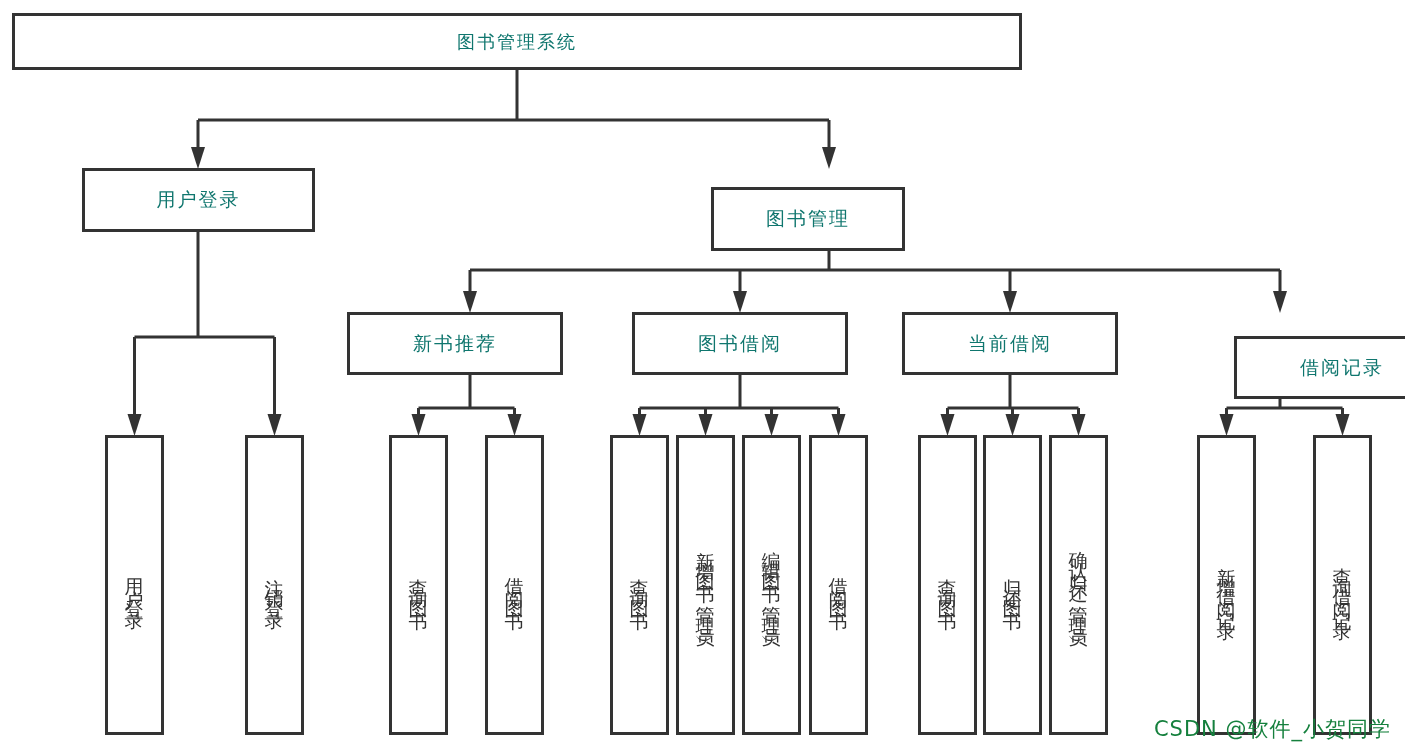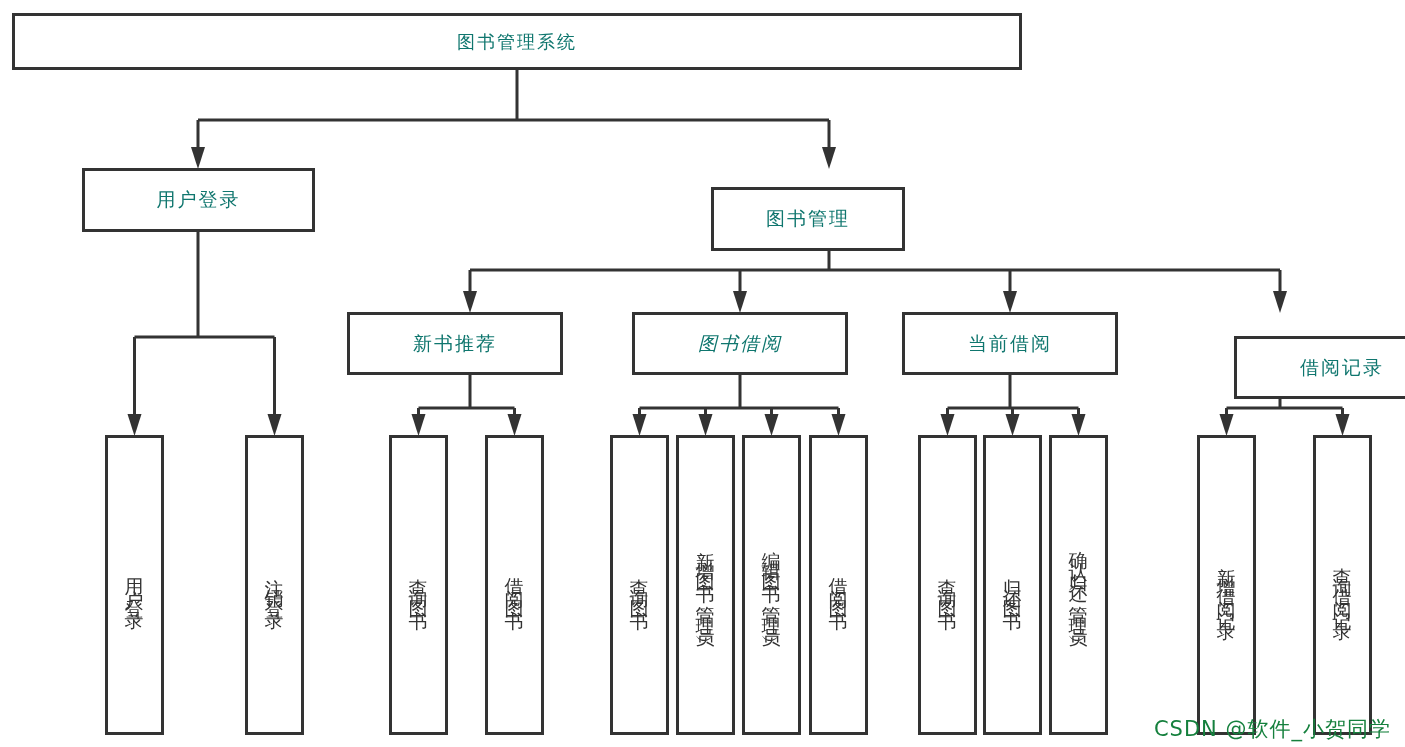--- a/index.html
+++ b/index.html
@@ -11,21 +11,21 @@
   .node{
     position:absolute;box-sizing:border-box;background:#fff;border:3px solid #333;
     display:flex;align-items:center;justify-content:center;z-index:2;
     font-size:19px;letter-spacing:2px;color:#0f766e;
   }
   .node-root{left:12px;top:13px;width:1010px;height:57px;font-size:18px;}
   .node-l2a{left:82px;top:168px;width:233px;height:64px;}
   .node-l2b{left:711px;top:168px;width:194px;height:64px;margin-top:19px;}
   .node-l3{top:312px;width:216px;height:63px;}
   .node-l3a{left:347px;}
-  .node-l3b{left:632px;font-style:italic;}
+  .node-l3b{left:632px;}
   .node-l3c{left:902px;}
   .node-l3d{left:1234px;margin-top:24px;}
   .leaf{
     position:absolute;box-sizing:border-box;top:435px;width:59px;height:300px;
     background:#fff;border:3px solid #333;display:flex;align-items:center;justify-content:center;z-index:2;
   }
   .leaf span{
     writing-mode:vertical-rl;text-orientation:mixed;font-size:19px;color:#333;
     letter-spacing:11px;line-height:1;white-space:nowrap;
   }

